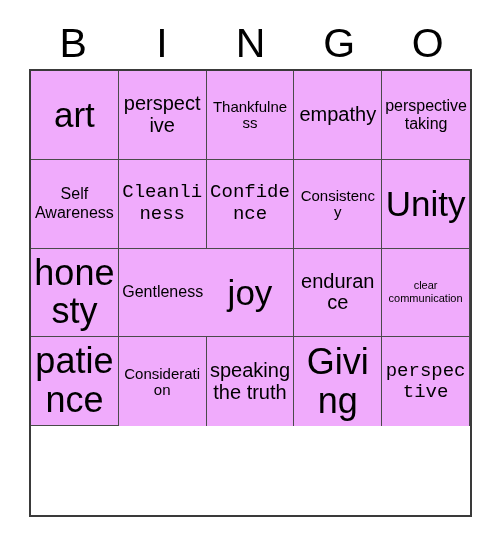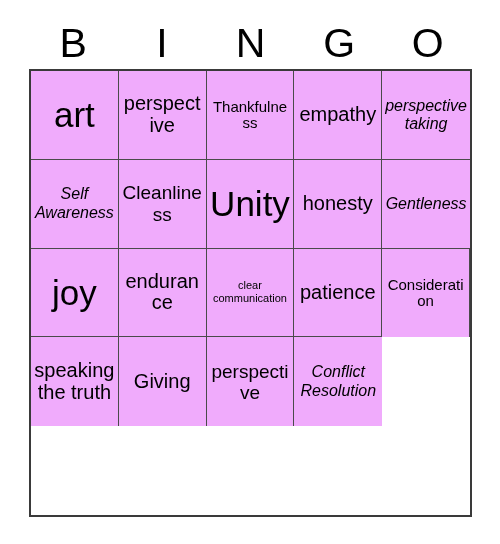--- a/index.html
+++ b/index.html
@@ -76,24 +76,24 @@
     width: 100%;
     text-align: center;
     color: #000000;
     line-height: 1.08;
     font-weight: 400;
     word-wrap: break-word;
   }
 
   
   .sz-xl   { font-size: 35px; }
-  .sz-lg   { font-size: 20px; }
+  .sz-lg   { font-size: 36px; }
   .sz-md   { font-size: 20px; }
-  .sz-mdw  { font-size: 19px; line-height: 1.12; }
-  .sz-sm   { font-size: 16px; line-height: 1.15; font-style: italic; }
+  .sz-mdw  { font-size: 19px; line-height: 1.12; font-family: Liberation Mono, monospace; }
+  .sz-sm   { font-size: 16px; line-height: 1.15; }
   .sz-xs   { font-size: 15px; }
   .sz-xxs  { font-size: 11px; line-height: 1.2; }
 </style>
 </head>
 <body>
 
 <div id="bingo-card">
 
   <div id="header-row">
     <div class="header-letter">B</div>
@@ -120,21 +120,27 @@
     <div class="cell col-last">
         <span class="cell-text sz-sm">perspective taking</span>
       </div>
 
     <div class="cell">
         <span class="cell-text sz-sm">Self Awareness</span>
       </div>
     <div class="cell">
         <span class="cell-text sz-mdw">Cleanliness</span>
       </div>
+    <div class="cell">
+        <span class="cell-text sz-mdw">Confidence</span>
+      </div>
 
+    <div class="cell">
+        <span class="cell-text sz-xs">Consistency</span>
+      </div>
     <div class="cell">
         <span class="cell-text sz-xl">Unity</span>
       </div>
     <div class="cell">
         <span class="cell-text sz-lg">honesty</span>
       </div>
     <div class="cell col-last">
         <span class="cell-text sz-sm">Gentleness</span>
       </div>
 
@@ -156,18 +162,15 @@
       </div>
     <div class="cell row-last">
         <span class="cell-text sz-md">speaking the truth</span>
       </div>
     <div class="cell row-last">
         <span class="cell-text sz-lg">Giving</span>
       </div>
     <div class="cell row-last">
         <span class="cell-text sz-mdw">perspective</span>
       </div>
-    <div class="cell col-last row-last">
-        <span class="cell-text sz-sm">Conflict Resolution</span>
-      </div>
   </div>
 
 </div>
 
 </body></html>

